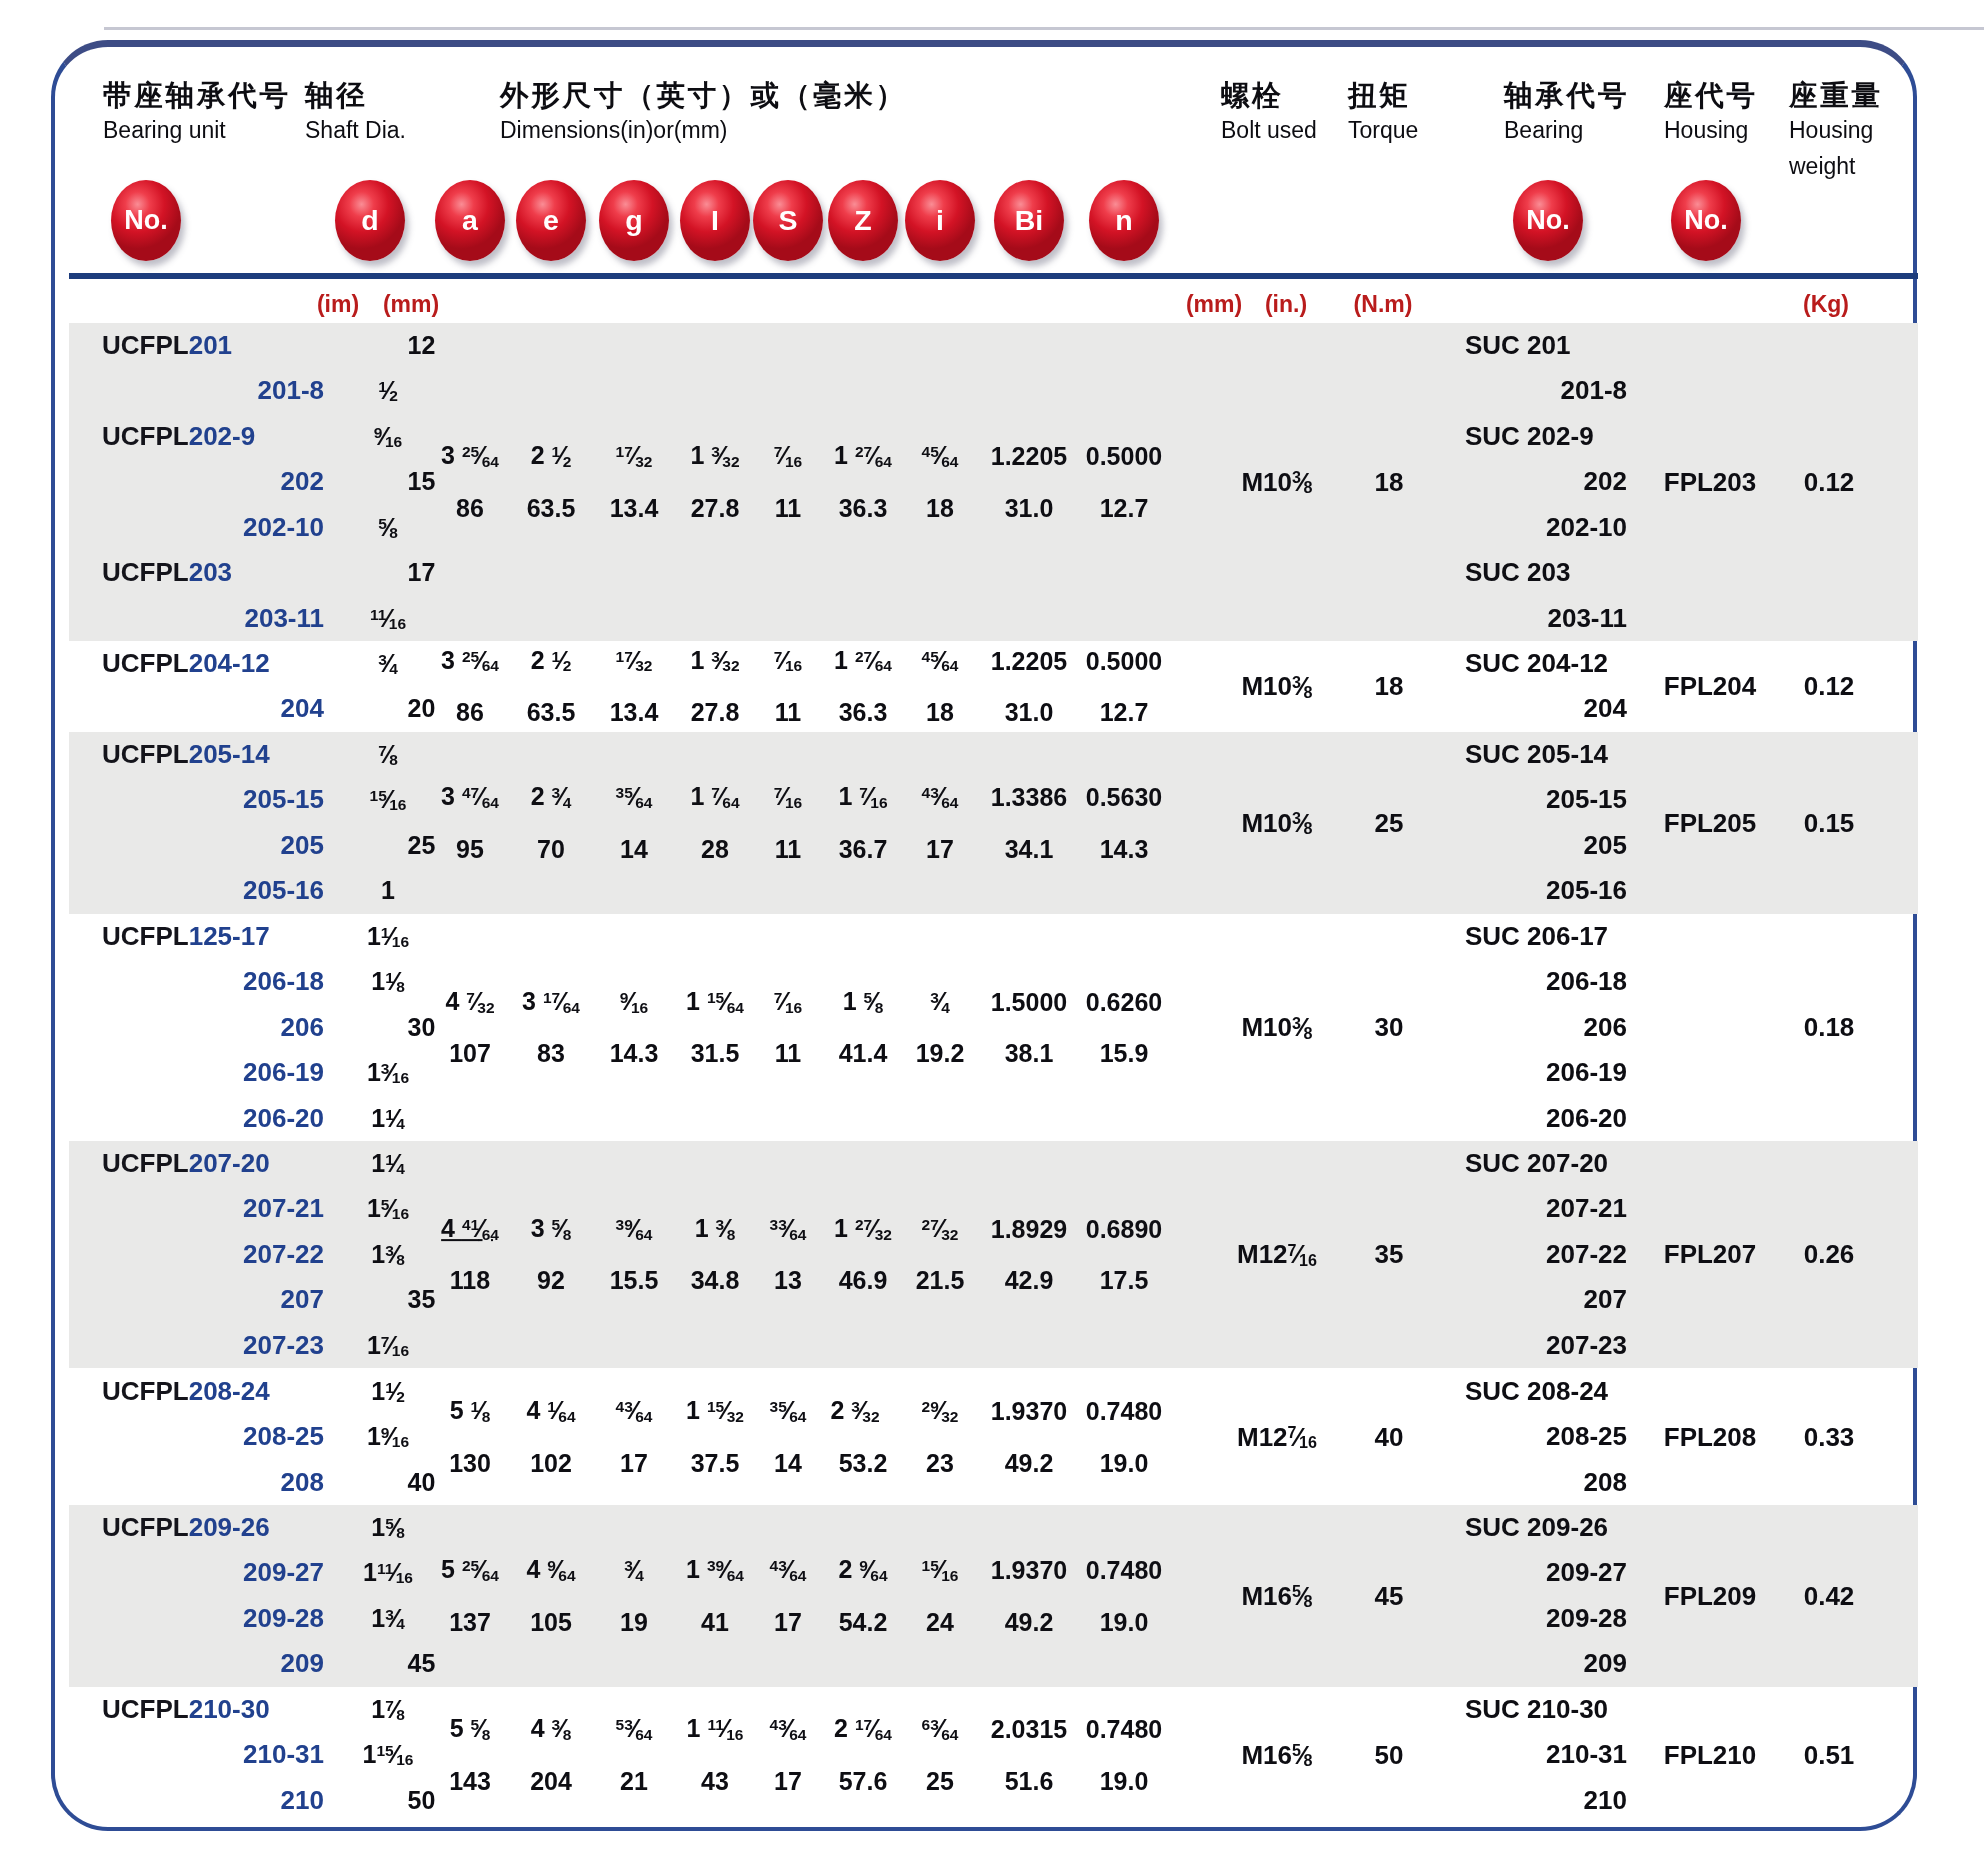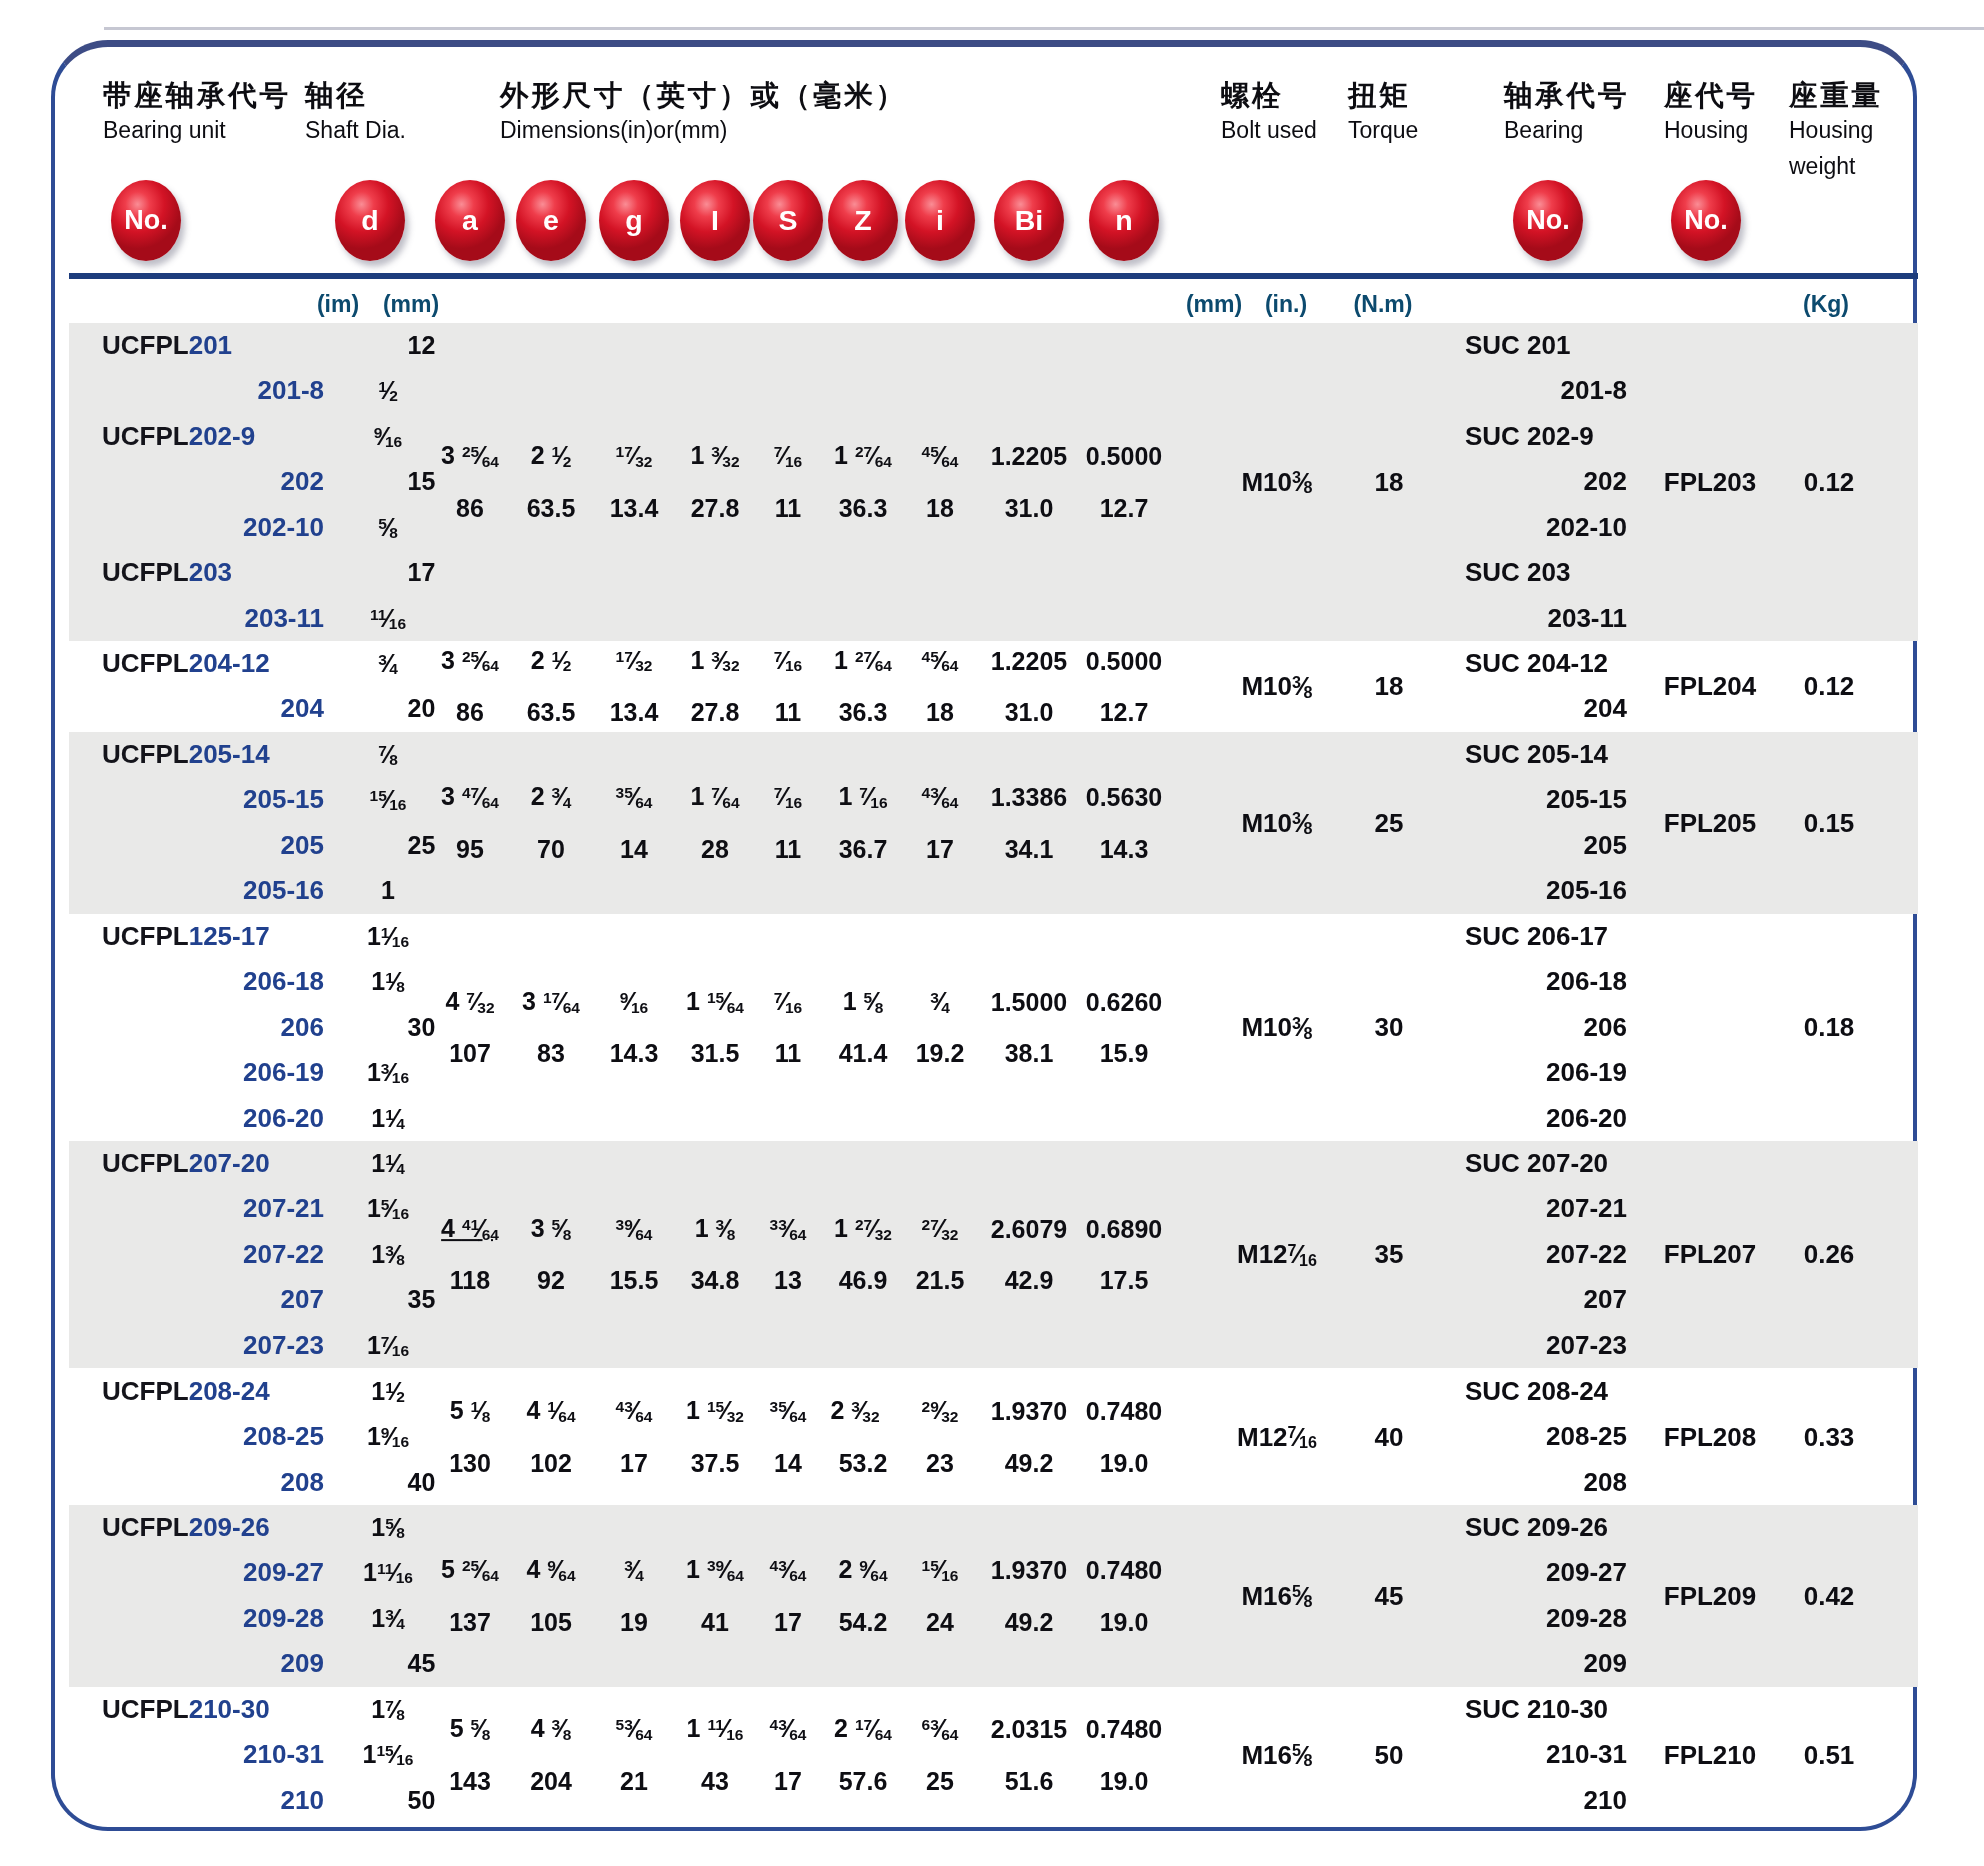--- a/index.html
+++ b/index.html
@@ -12,21 +12,21 @@
   .hdr-zh{position:absolute;top:77px;font-size:28.5px;font-weight:bold;color:#0d0d12;
           letter-spacing:2.8px;white-space:nowrap;}
   .hdr-en{position:absolute;top:117px;font-size:23px;color:#0d0d12;white-space:nowrap;}
   .hdr-en2{position:absolute;top:153px;font-size:23px;color:#0d0d12;white-space:nowrap;}
   .badge{position:absolute;top:180px;width:70px;height:81px;border-radius:50%;
          background:radial-gradient(ellipse 62% 55% at 38% 30%, #fa8d95 0%, #ef3d4b 28%, #d31325 62%, #a50b19 100%);
          box-shadow:3.7px 5.5px 6.4px rgba(110,110,130,.45);
          display:flex;align-items:center;justify-content:center;
          color:#fff;font-weight:bold;font-size:28.5px;}
   .rule{position:absolute;left:69px;width:1849px;top:273px;height:6.4px;background:#1d3c7c;}
-  .unit{position:absolute;top:291px;font-size:23px;font-weight:bold;color:#0c4a6e;
+  .unit{position:absolute;top:291px;font-size:23px;font-weight:bold;color:#b91c1c;
         transform:translateX(-50%);white-space:nowrap;}
   .block{position:absolute;left:69px;width:1849px;}
   .block.gray{background:#e9e9e8;}
   .row{position:absolute;left:0;width:100%;}
   .row-label{position:absolute;left:33px;width:222px;height:100%;
              font-size:26px;font-weight:bold;display:flex;align-items:center;white-space:nowrap;}
   .row-label.sub{justify-content:flex-end;}
   .lbl-p{color:#14141b;}
   .lbl-n{color:#21418e;}
   .din{position:absolute;left:253px;width:132px;height:100%;display:flex;align-items:center;
@@ -405,21 +405,21 @@
           <div class="bno sub">207-23</div>
         </div>
         <div class="dimline" style="top: 66px;">
           <span class="dimv" style="left: 401px; text-decoration: underline;">4 <span class="fr"><sup>41</sup>⁄<sub>64</sub></span></span>
           <span class="dimv" style="left: 482px;">3 <span class="fr"><sup>5</sup>⁄<sub>8</sub></span></span>
           <span class="dimv" style="left: 565px;"><span class="fr"><sup>39</sup>⁄<sub>64</sub></span></span>
           <span class="dimv" style="left: 646px;">1 <span class="fr"><sup>3</sup>⁄<sub>8</sub></span></span>
           <span class="dimv" style="left: 719px;"><span class="fr"><sup>33</sup>⁄<sub>64</sub></span></span>
           <span class="dimv" style="left: 794px;">1 <span class="fr"><sup>27</sup>⁄<sub>32</sub></span></span>
           <span class="dimv" style="left: 871px;"><span class="fr"><sup>27</sup>⁄<sub>32</sub></span></span>
-          <span class="dimv" style="left: 960px;">2.6079</span>
+          <span class="dimv" style="left: 960px;">1.8929</span>
           <span class="dimv" style="left: 1055px;">0.6890</span>
         </div>
         <div class="dimline" style="top: 117px;">
           <span class="dimv" style="left: 401px;">118</span>
           <span class="dimv" style="left: 482px;">92</span>
           <span class="dimv" style="left: 565px;">15.5</span>
           <span class="dimv" style="left: 646px;">34.8</span>
           <span class="dimv" style="left: 719px;">13</span>
           <span class="dimv" style="left: 794px;">46.9</span>
           <span class="dimv" style="left: 871px;">21.5</span>

